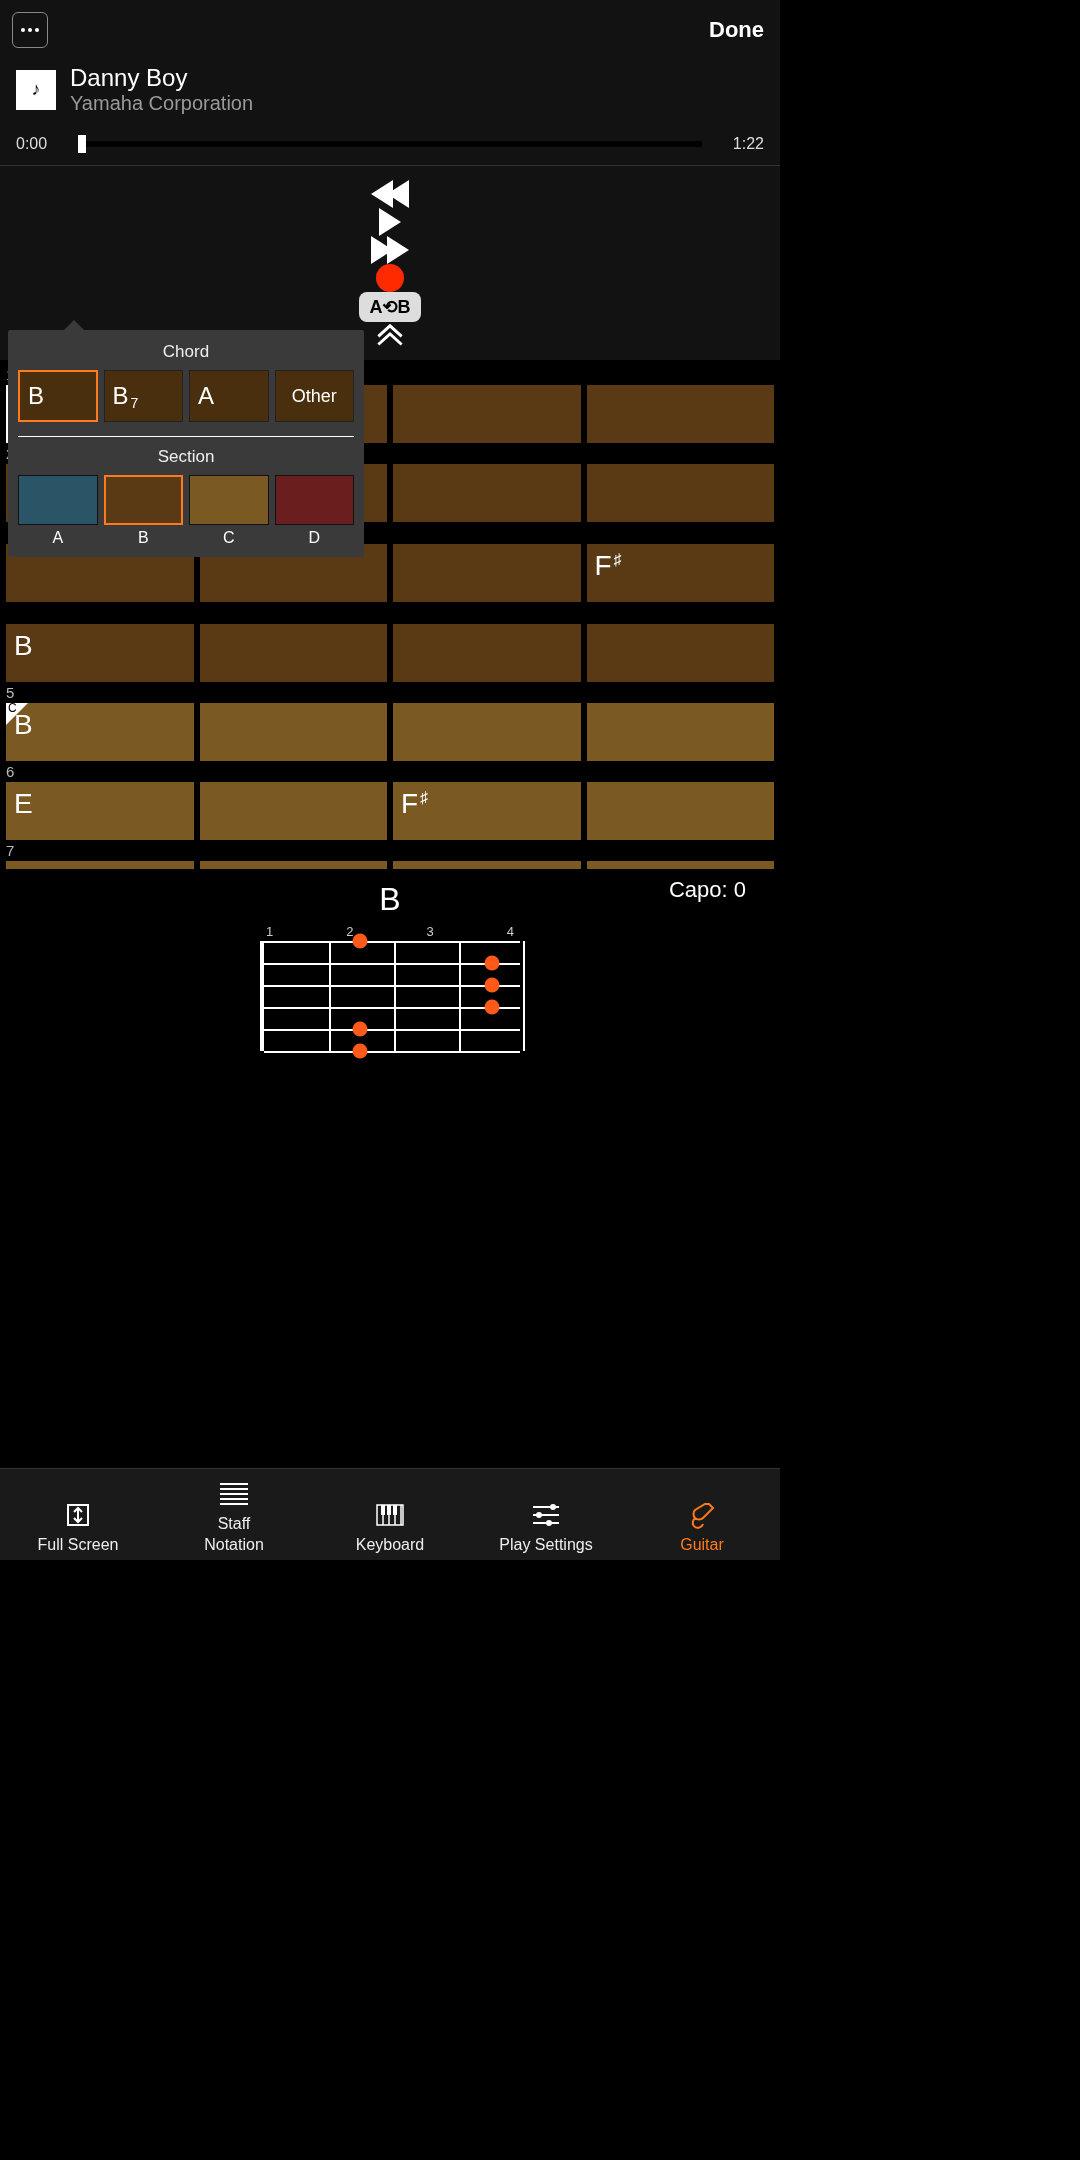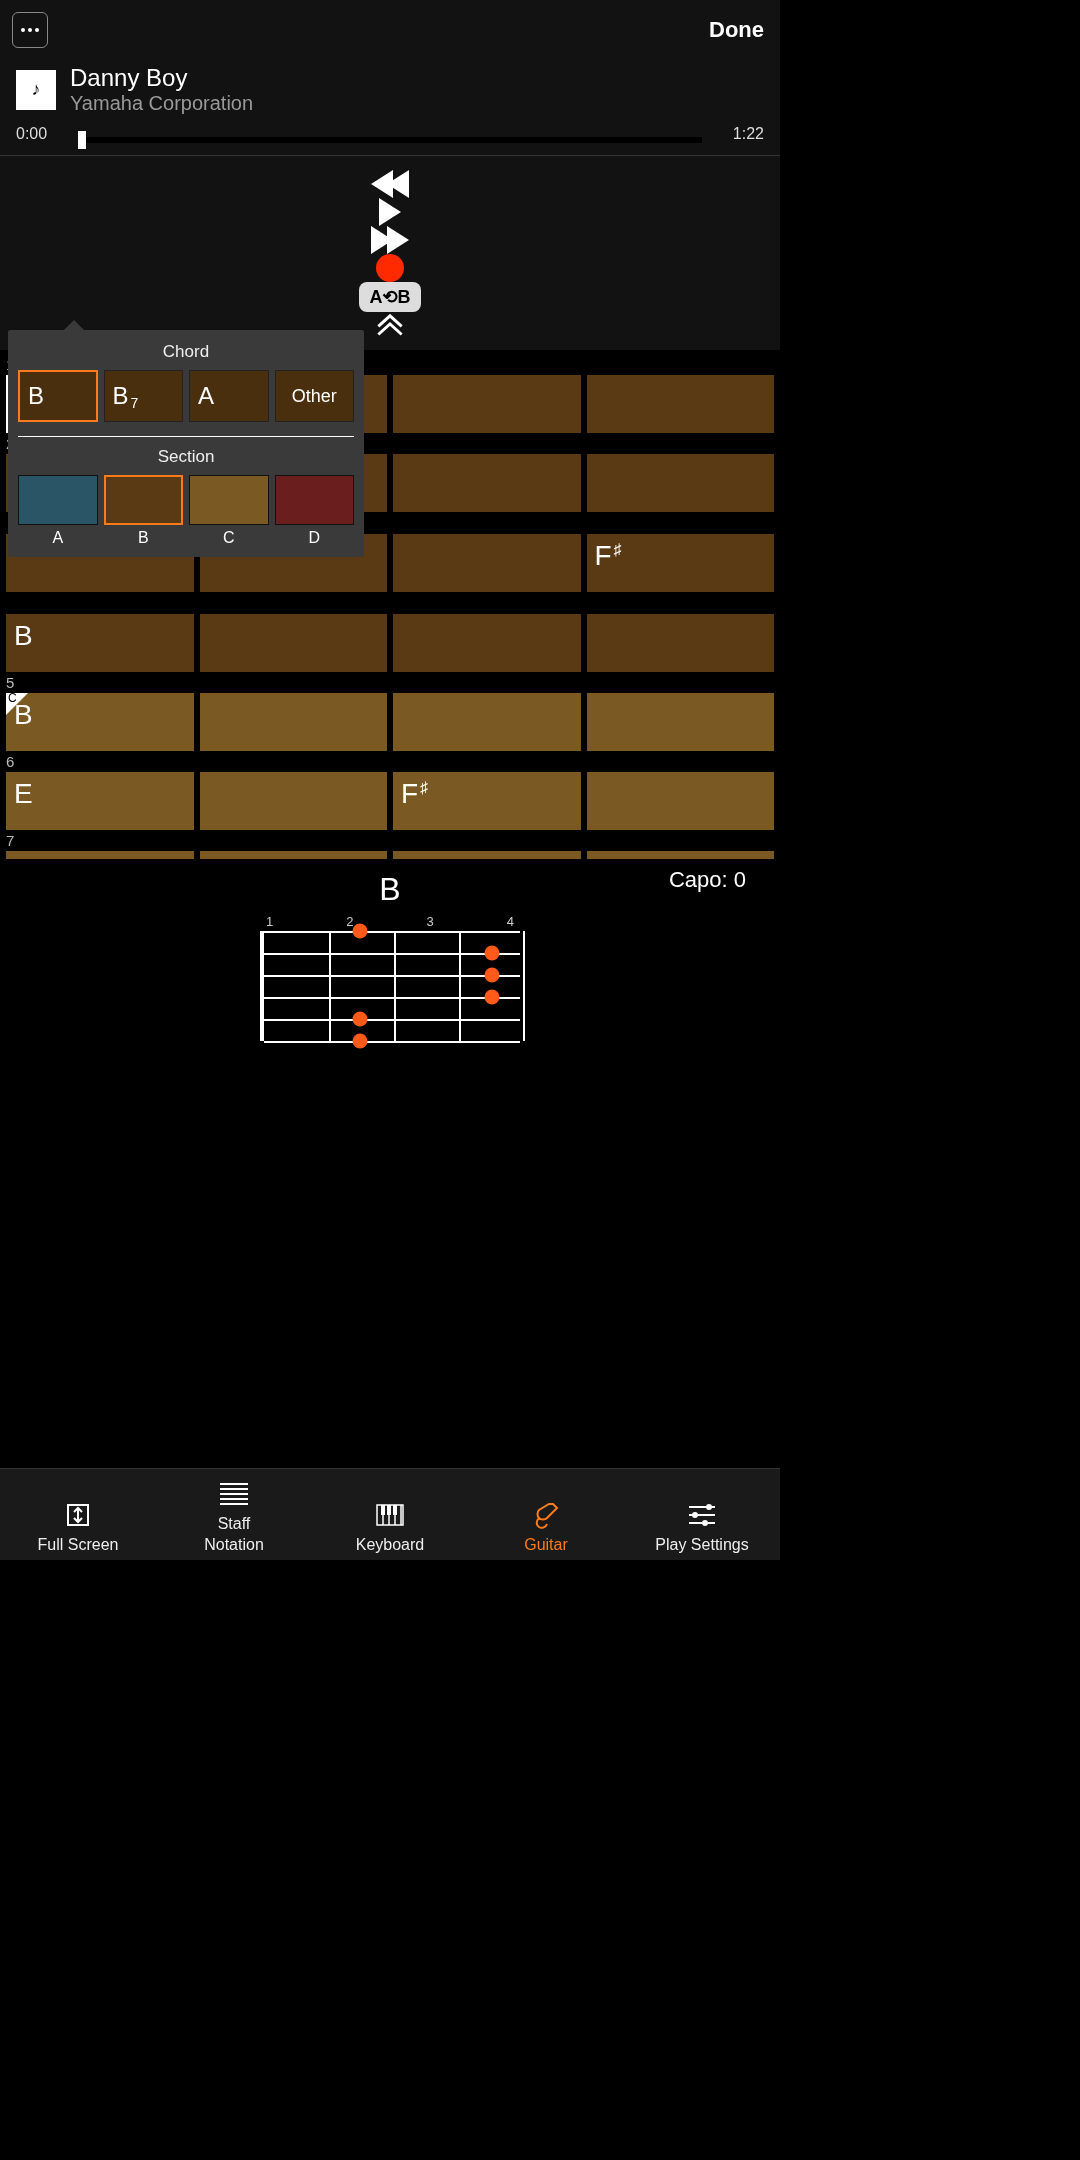--- a/index.html
+++ b/index.html
@@ -38,21 +38,21 @@
 }
 .song-row { display: flex; align-items: center; gap: 14px; }
 .art {
   width: 40px; height: 40px; border: 3px solid #fff; background: #fff;
   display: flex; align-items: center; justify-content: center;
   color: #000; font-size: 18px;
 }
 .title { font-size: 24px; font-weight: 400; }
 .artist { font-size: 20px; color: #999; }
 .time-row {
-  display: flex; align-items: flex-end; gap: 20px; margin-top: 10px;
+  display: flex; align-items: center; gap: 20px; margin-top: 20px;
 }
 .time { font-size: 16px; color: #ddd; width: 42px; }
 .time.right { text-align: right; }
 .track {
   flex: 1; height: 6px; background: #000; position: relative;
 }
 .thumb { position: absolute; left: 0; top: -6px; width: 8px; height: 18px; background: #fff; }
 .controls {
   display: flex; align-items: center; justify-content: space-between;
   padding: 14px 24px 14px 24px;
@@ -367,32 +367,32 @@
       <svg width="30" height="28" viewBox="0 0 30 28">
           <rect x="2" y="4" width="26" height="20" stroke="#fff" stroke-width="1.5" fill="none"></rect>
           <path d="M8 4 V24 M14 4 V24 M20 4 V24 M26 4 V24" stroke="#fff" stroke-width="1.5"></path>
           <rect x="6" y="4" width="4" height="10" fill="#fff"></rect>
           <rect x="12" y="4" width="4" height="10" fill="#fff"></rect>
           <rect x="18" y="4" width="4" height="10" fill="#fff"></rect>
         </svg>
     </div>
     <span>Keyboard</span>
   </div>
-  <div class="tab active">
-    <div class="ico">
-      <svg width="30" height="30" viewBox="0 0 30 30">
-          <path d="M22 4 L26 8 L16 18 C14 20 10 20 8 18 C6 16 6 12 8 10 L18 4 Z M8 18 C5 21 5 25 8 27 C11 29 15 27 16 24" stroke="#ff7a1a" stroke-width="2" fill="none"></path>
-        </svg>
-    </div>
-    <span>Guitar</span>
-  </div>
   <div class="tab">
     <div class="ico">
       <svg width="30" height="26" viewBox="0 0 30 26">
           <path d="M2 5 H28 M2 13 H28 M2 21 H28" stroke="#fff" stroke-width="2"></path>
           <circle cx="22" cy="5" r="3" fill="#fff"></circle>
           <circle cx="8" cy="13" r="3" fill="#fff"></circle>
           <circle cx="18" cy="21" r="3" fill="#fff"></circle>
         </svg>
     </div>
     <span>Play Settings</span>
   </div>
+  <div class="tab active">
+    <div class="ico">
+      <svg width="30" height="30" viewBox="0 0 30 30">
+          <path d="M22 4 L26 8 L16 18 C14 20 10 20 8 18 C6 16 6 12 8 10 L18 4 Z M8 18 C5 21 5 25 8 27 C11 29 15 27 16 24" stroke="#ff7a1a" stroke-width="2" fill="none"></path>
+        </svg>
+    </div>
+    <span>Guitar</span>
+  </div>
 </div>
 
 </body></html>

